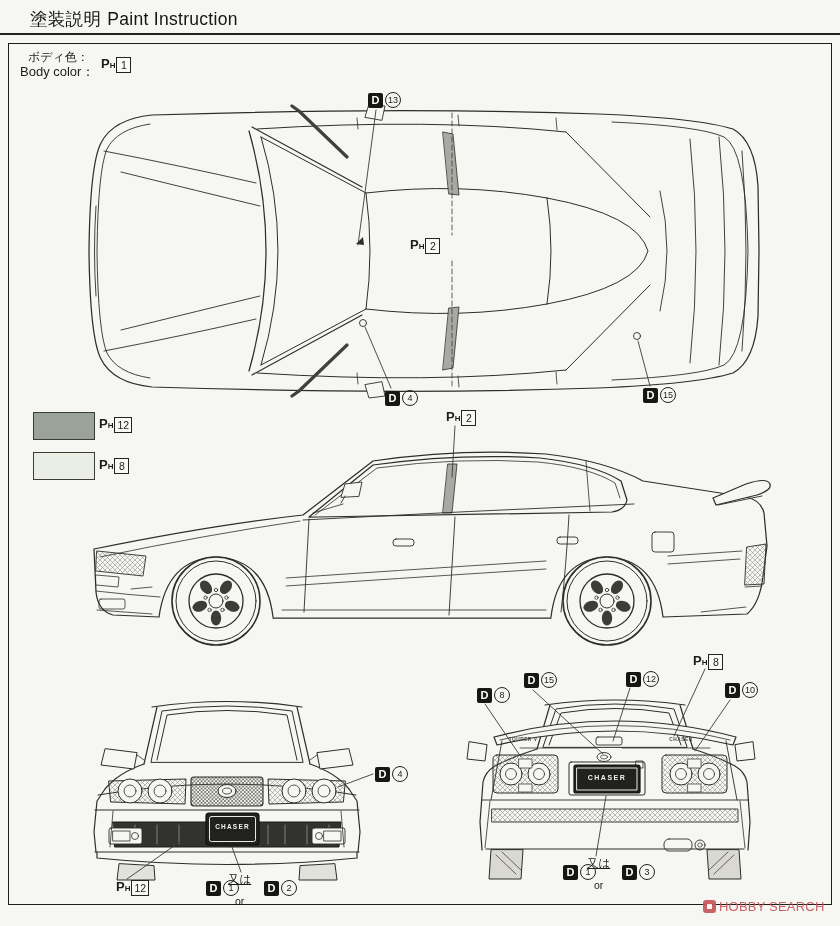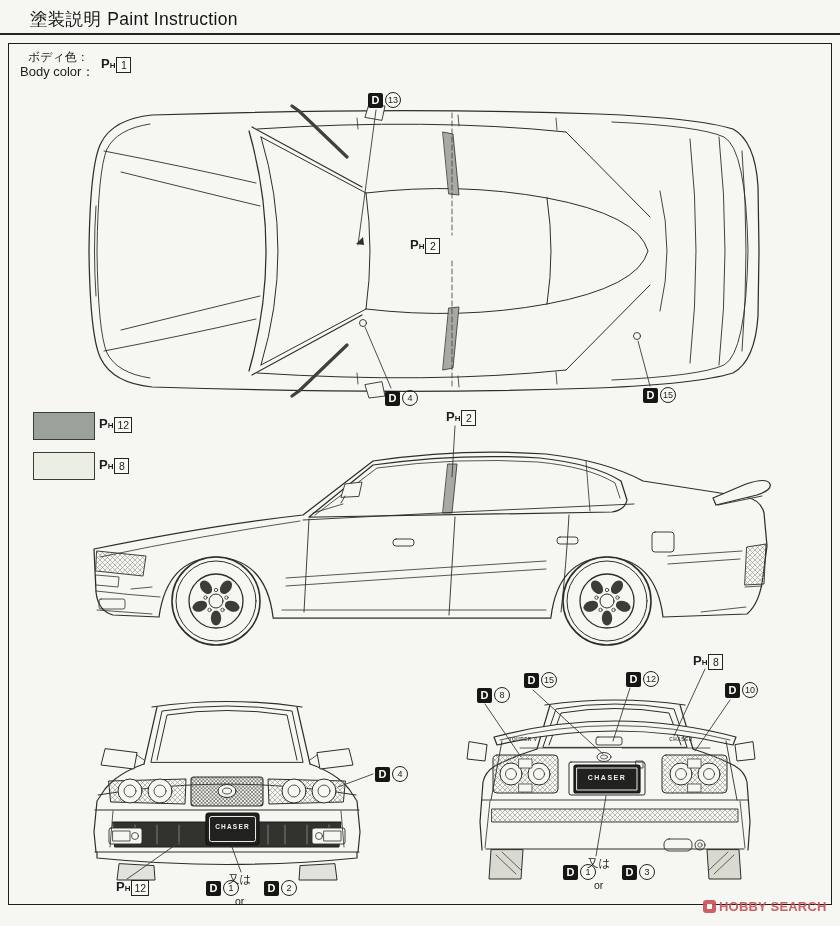--- a/index.html
+++ b/index.html
@@ -28,33 +28,33 @@
   
   .phlab{position:absolute;display:flex;align-items:flex-start;}
   .php{font-weight:bold;font-size:13px;line-height:1;}
   .phh{font-size:8px;font-weight:bold;margin-top:4.5px;line-height:1;}
   .phbox{border:1.2px solid #23231f;font-size:10.5px;min-width:9px;padding:0 2px;height:14px;
          display:flex;align-items:center;justify-content:center;margin-left:1px;background:#f9f9f5;line-height:1;}
   
   .orgroup{position:absolute;}
   .orgroup .dlab{position:absolute;}
   .orstack{position:absolute;display:flex;flex-direction:column;align-items:center;line-height:1;}
-  .orjp{font-size:11.5px;}
+  .orjp{font-size:11.5px;text-decoration:underline;}
   .oren{font-size:10.5px;margin-top:10px;}
   
   .swatch{position:absolute;width:62px;height:28px;border:1.6px solid #3c3c36;box-sizing:border-box;}
   
   .badge{position:absolute;text-align:center;font-weight:bold;}
   .plate-text{color:#f3f3ee;}
   .tiny-badge{color:#4a4a44;font-weight:bold;}
   
   .watermark{position:absolute;left:703px;top:899px;display:flex;align-items:center;gap:3px;opacity:.92;}
   .wm-icon{width:13px;height:13px;border-radius:3px;background:#c9545c;position:relative;}
   .wm-icon::after{content:"";position:absolute;left:4px;top:4px;width:5px;height:5px;background:#f6f6f2;}
-  .wm-text{font-size:13px;font-weight:bold;letter-spacing:.2px;}
+  .wm-text{font-size:13px;font-weight:normal;letter-spacing:.2px;}
   svg{position:absolute;left:0;top:0;}
 </style>
 </head>
 <body>
 
 <div class="page">
 
   <svg width="840" height="926" viewBox="0 0 840 926">
     <defs>
       <pattern id="xh" width="5" height="5" patternUnits="userSpaceOnUse">

